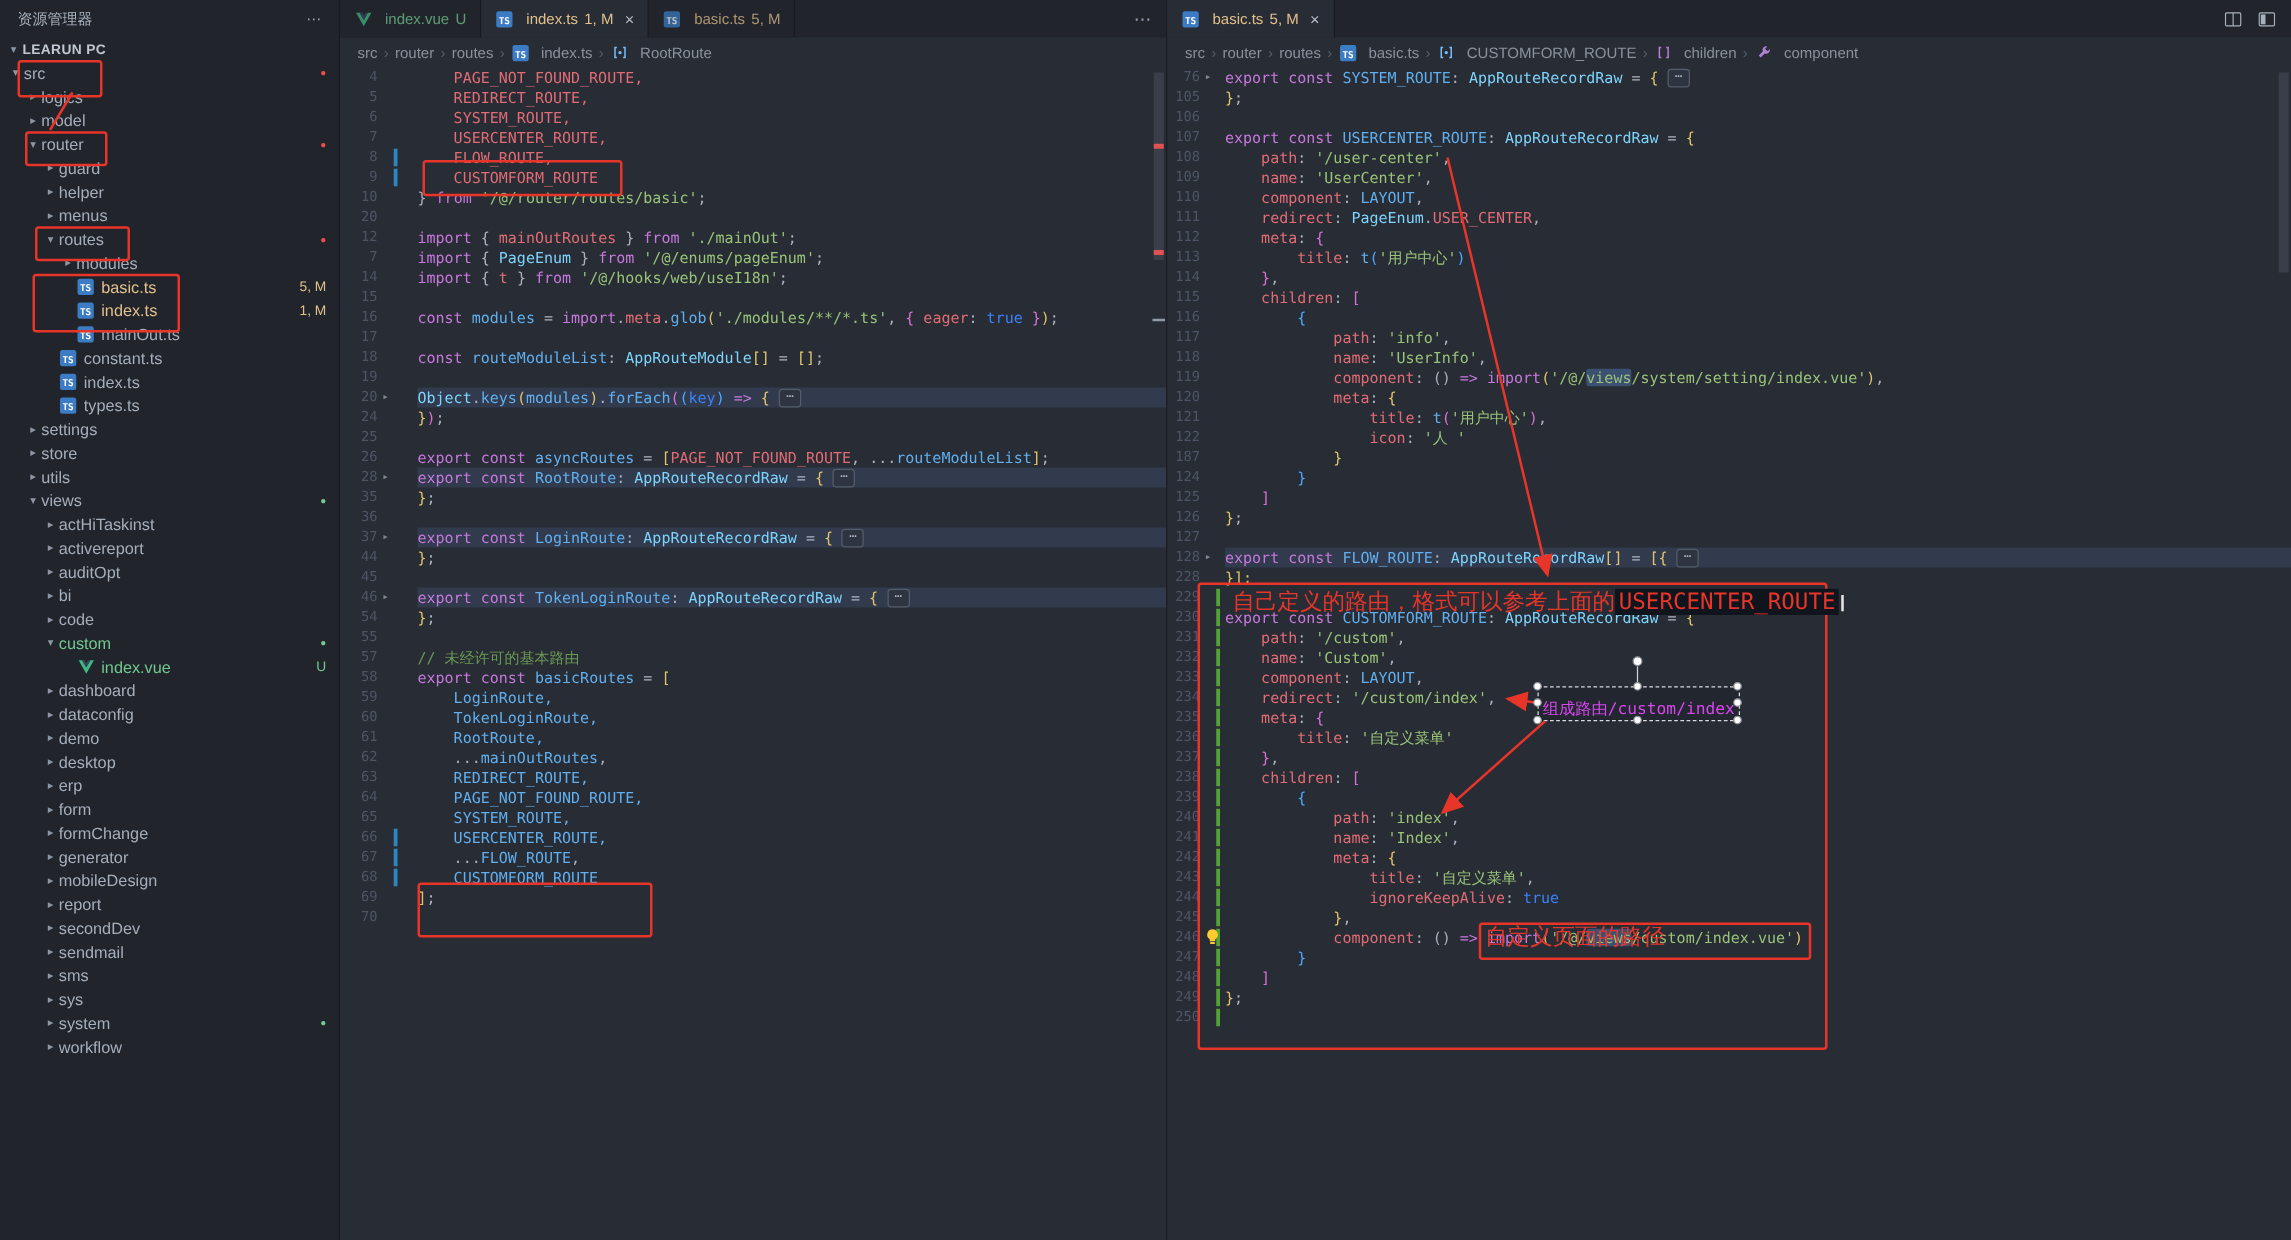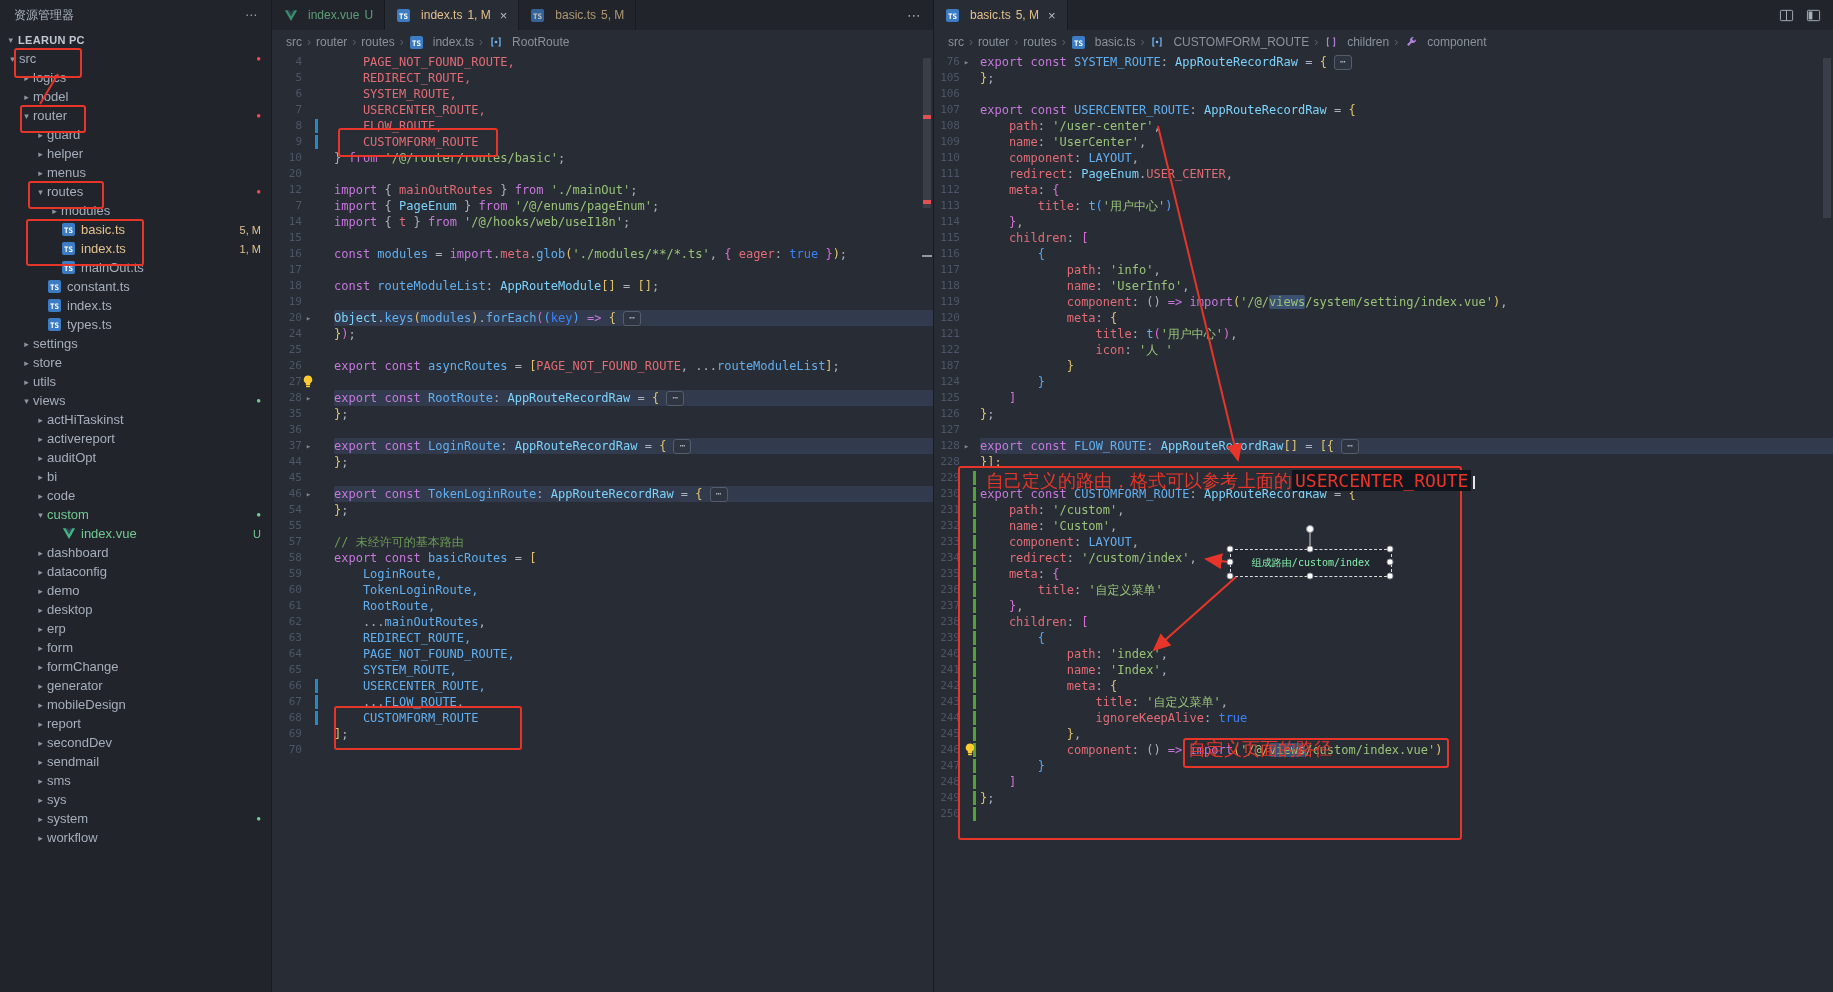--- a/index.html
+++ b/index.html
@@ -64,21 +64,21 @@
   .thumb{position:absolute;right:2px;width:8px;background:rgba(170,180,200,.14);cursor:pointer;}
   .rmark{position:absolute;right:2px;width:8px;height:4px;background:#e05252;}
   .rdash{position:absolute;right:1px;width:10px;height:2px;background:#9099a6;}
 
   
   .overlay{position:absolute;inset:0;pointer-events:none;z-index:40;}
   .abox{position:absolute;border:2px solid #e8352a;border-radius:3px;}
   .atext{position:absolute;color:#e8352a;font-size:18px;white-space:nowrap;font-family:"DejaVu Sans Mono",monospace;}
   .aref{background:#10151d;padding:0 3px;}
   .caret{display:inline-block;width:2px;height:13px;background:#e6e6e6;margin-left:2px;vertical-align:middle;}
-  .alabel{position:absolute;border:1px dashed #d8dbe0;color:#86efac;font-size:10px;display:flex;align-items:center;
+  .alabel{position:absolute;border:1px dashed #d8dbe0;color:#d946ef;font-size:13px;display:flex;align-items:flex-end;
     justify-content:center;background:rgba(30,34,43,.55);font-family:"DejaVu Sans Mono",monospace;white-space:nowrap;}
   .asvg{position:absolute;left:0;top:0;}
 </style>
 </head>
 <body>
 
 <div class="app">
 
   <aside class="sidebar">
     <div class="sb-title">
@@ -491,32 +491,20 @@
             <span class="ln">25</span>
             <span class="fchev"></span>
             <span class="gitbar"></span>
             <span class="code"></span>
           </div>
           <div class="cl">
             <span class="ln">26</span>
             <span class="fchev"></span>
             <span class="gitbar"></span>
             <span class="code"><span class="tk k">export</span><span class="tk w"> </span><span class="tk k">const</span><span class="tk w"> </span><span class="tk b">asyncRoutes</span><span class="tk w"> = </span><span class="tk y">[</span><span class="tk v">PAGE_NOT_FOUND_ROUTE</span><span class="tk w">, ...</span><span class="tk b">routeModuleList</span><span class="tk y">]</span><span class="tk w">;</span></span>
-          </div>
-          <div class="cl">
-            <span class="ln">27</span>
-            <span class="fchev"></span>
-            <span class="gitbar"></span>
-            <span class="code"></span>
-            <span class="bulb">
-              <svg width="12" height="13" viewBox="0 0 12 13">
-                <path d="M6 .5a4.2 4.2 0 0 0-2.2 7.8V10h4.4V8.3A4.2 4.2 0 0 0 6 .5z" fill="#ffcb2e"></path>
-                <rect x="4" y="10.6" width="4" height="1.6" rx=".6" fill="#ffcb2e"></rect>
-              </svg>
-            </span>
           </div>
           <div class="cl fbg">
             <span class="ln">28</span>
             <span class="fchev">▸</span>
             <span class="gitbar"></span>
             <span class="code"><span class="tk k">export</span><span class="tk w"> </span><span class="tk k">const</span><span class="tk w"> </span><span class="tk b">RootRoute</span><span class="tk w">: </span><span class="tk t">AppRouteRecordRaw</span><span class="tk w"> = </span><span class="tk y">{</span><span class="fold-badge">⋯</span></span>
           </div>
           <div class="cl">
             <span class="ln">35</span>
             <span class="fchev"></span>

